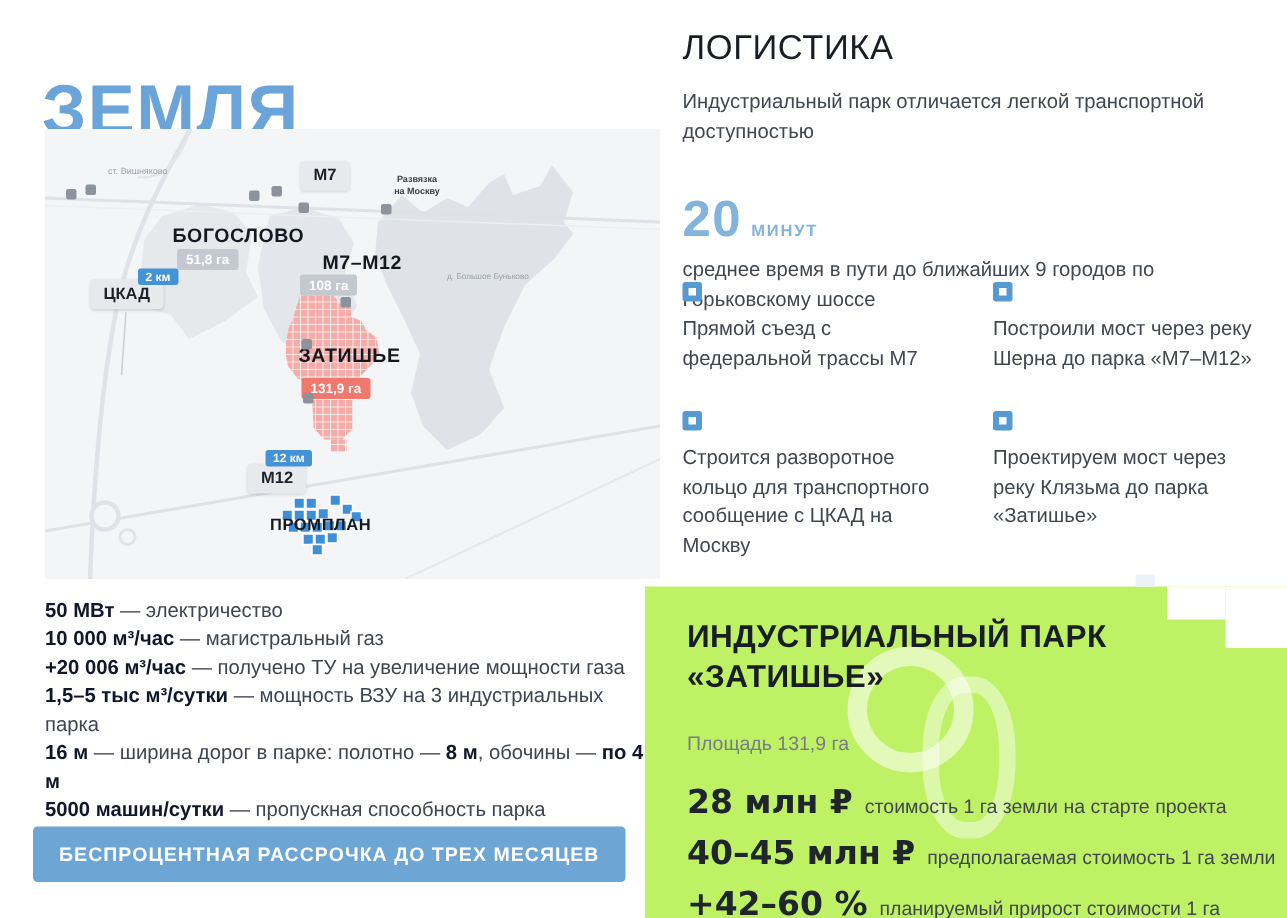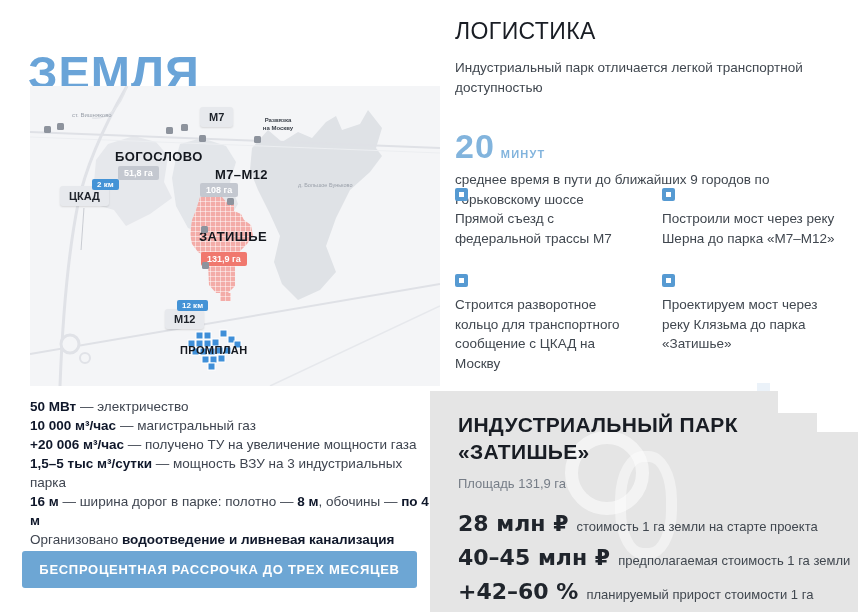--- a/index.html
+++ b/index.html
@@ -40,32 +40,32 @@
   .stat20 .unit{font-size:11px;font-weight:700;color:#82b4dd;text-transform:uppercase;
                 letter-spacing:1.2px;margin-left:6px;}
   .stat20-caption{margin:4px 0 0;font-size:13.5px;line-height:1.45;color:#40474f;width:335px;}
   .bullets{position:absolute;left:455px;top:188px;display:grid;grid-template-columns:207px 188px;
            column-gap:0;row-gap:26px;}
   .bullet p{margin:8px 0 0;font-size:13.5px;line-height:1.45;color:#40474f;width:185px;}
   .px-icon{display:flex;align-items:center;justify-content:center;width:13px;height:13px;
            background:#569ad2;border-radius:2px;}
   .px-icon::after{content:"";width:5px;height:5px;background:#fff;}
   
-  .panel{position:absolute;left:430px;top:391px;width:428px;height:221px;background:#e5e5e5;}
+  .panel{position:absolute;left:430px;top:391px;width:428px;height:221px;background:#bef264;}
   .panel-bump{position:absolute;left:757px;top:383px;width:13px;height:8px;background:#ebf2f9;}
   .step-a{position:absolute;left:778px;top:391px;width:39px;height:22px;background:#fff;}
   .step-b{position:absolute;left:817px;top:391px;width:41px;height:41px;background:#fff;}
   .wm{position:absolute;left:135px;top:40px;width:58px;height:58px;border-radius:50%;
       border:13px solid rgba(255,255,255,.55);}
   .wm2{position:absolute;left:185px;top:60px;width:40px;height:86px;border-radius:45%;
       border:11px solid rgba(255,255,255,.45);}
   .panel-inner{position:relative;padding:20px 0 0 28px;z-index:2;}
   .panel-title{margin:0;font-size:21px;font-weight:800;color:#191d24;line-height:1.3;
                letter-spacing:.3px;width:330px;}
-  .panel-sub{margin:10px 0 0;font-size:13px;color:#767d87;}
+  .panel-sub{margin:22px 0 0;font-size:13px;color:#767d87;}
   .park-stats{margin-top:20px;}
   .stat-row{margin-bottom:9px;white-space:nowrap;}
   .stat-value{font-family:"DejaVu Sans","Liberation Sans",sans-serif;font-size:22px;font-weight:800;color:#20252c;}
   .stat-label{font-size:13px;color:#40474f;margin-left:8px;}
 </style>
 </head>
 <body>
 
 <div class="page">
 
@@ -155,20 +155,21 @@
     <div class="ticon" style="left:171px;top:140px;"></div>
     <div class="ticon" style="left:172px;top:176px;"></div>
   </div>
 
   <div class="specs" id="specs">
       <div class="spec-line"><span class="b">50 МВт</span><span> — электричество</span></div>
       <div class="spec-line"><span class="b">10 000 м³/час</span><span> — магистральный газ</span></div>
       <div class="spec-line"><span class="b">+20 006 м³/час</span><span> — получено ТУ на увеличение мощности газа</span></div>
       <div class="spec-line"><span class="b">1,5–5 тыс м³/сутки</span><span> — мощность ВЗУ на 3 индустриальных парка</span></div>
       <div class="spec-line"><span class="b">16 м</span><span> — ширина дорог в парке: полотно — </span><span class="b">8 м</span><span>, обочины — </span><span class="b">по 4 м</span></div>
+      <div class="spec-line"><span class="b">5000 машин/сутки</span><span> — пропускная способность парка</span></div>
       <div class="spec-line"><span>Организовано </span><span class="b">водоотведение и ливневая канализация</span></div>
     </div>
 
   <button class="cta">БЕСПРОЦЕНТНАЯ РАССРОЧКА ДО ТРЕХ МЕСЯЦЕВ</button>
 
   <div class="logistics">
     <h2 class="log-title">ЛОГИСТИКА</h2>
     <p class="log-intro">Индустриальный парк отличается легкой транспортной доступностью</p>
     <div class="stat20">
       <span class="num">20</span><span class="unit">минут</span>

